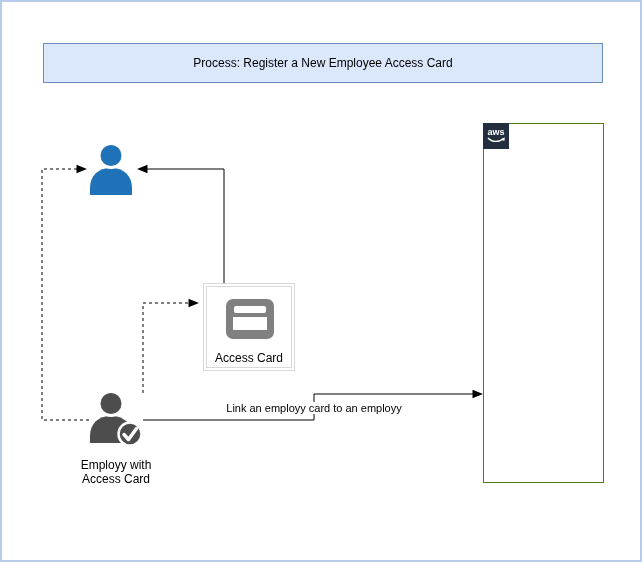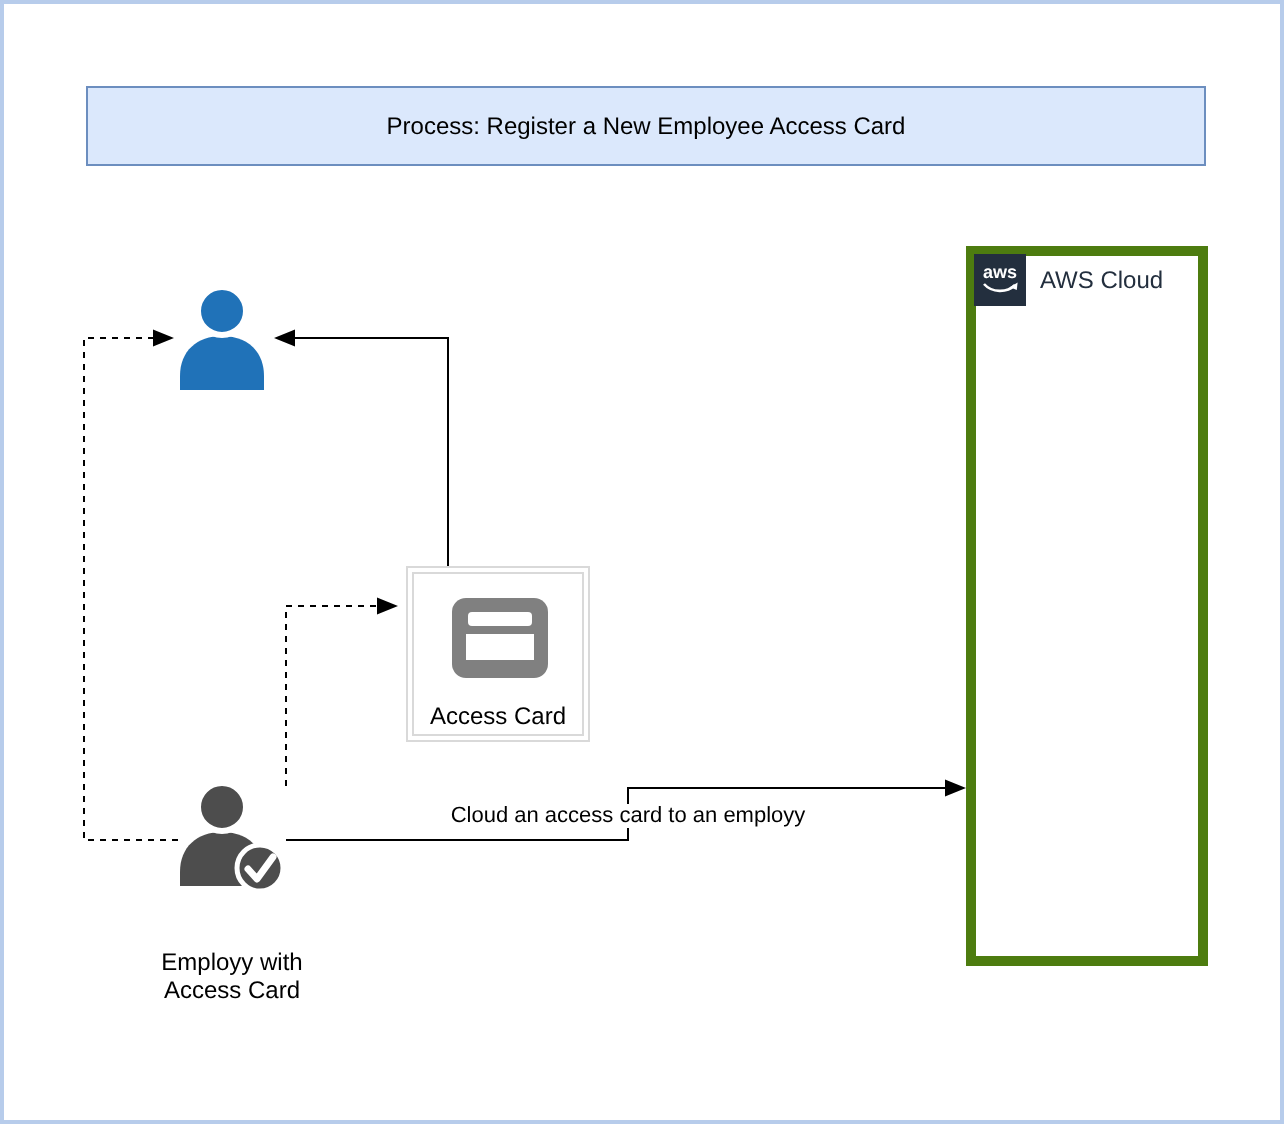--- a/index.html
+++ b/index.html
@@ -47,21 +47,21 @@
     text-align: center;
     line-height: 14px;
     white-space: nowrap;
   }
   .person-icon-svg {
     position: absolute;
   }
   .new-employee-icon { left: 85px; top: 140px; }
   .new-employee-label { left: 39px; top: 198px; width: 140px; }
   .employee-valid-icon { left: 85px; top: 388px; }
-  .employee-valid-label { left: 34px; top: 472px; width: 160px; }
+  .employee-valid-label { left: 34px; top: 456px; width: 160px; }
   .access-card-node {
     position: absolute;
     left: 201px;
     top: 281px;
     width: 92px;
     height: 88px;
     box-sizing: border-box;
     background: #ffffff;
     border: 1px solid #d9d9d9;
   }
@@ -83,21 +83,21 @@
     top: 67px;
     width: 90px;
   }
   .aws-cloud-group {
     position: absolute;
     left: 481px;
     top: 121px;
     width: 121px;
     height: 360px;
     box-sizing: border-box;
-    border: 5px solid #4d7c0f;
+    border: 1px solid #4d7c0f;
     background: #ffffff;
   }
   .aws-logo-box {
     position: absolute;
     left: -1px;
     top: -1px;
     width: 26px;
     height: 26px;
     background: #232f3e;
   }
@@ -182,18 +182,17 @@
   </div>
 
   <div class="aws-cloud-group">
     <div class="aws-logo-box">
       <svg width="26" height="26" viewBox="0 0 26 26" xmlns="http://www.w3.org/2000/svg">
         <text x="13" y="12" text-anchor="middle" font-family="Liberation Sans, sans-serif" font-size="9" font-weight="bold" fill="#ffffff">aws</text>
         <path d="M 5 15 C 9 19.5 16.5 19.5 20.5 15.5" fill="none" stroke="#ffffff" stroke-width="1.3"></path>
         <polygon points="21.8,14.2 21.4,18 18,16.6" fill="#ffffff"></polygon>
       </svg>
     </div>
-    <div class="aws-cloud-label">AWS Cloud</div>
   </div>
 
-  <div class="edge-label">Cloud an access card to an employy</div>
+  <div class="edge-label">Link an employy card to an employy</div>
 
 </div>
 
 </body></html>

